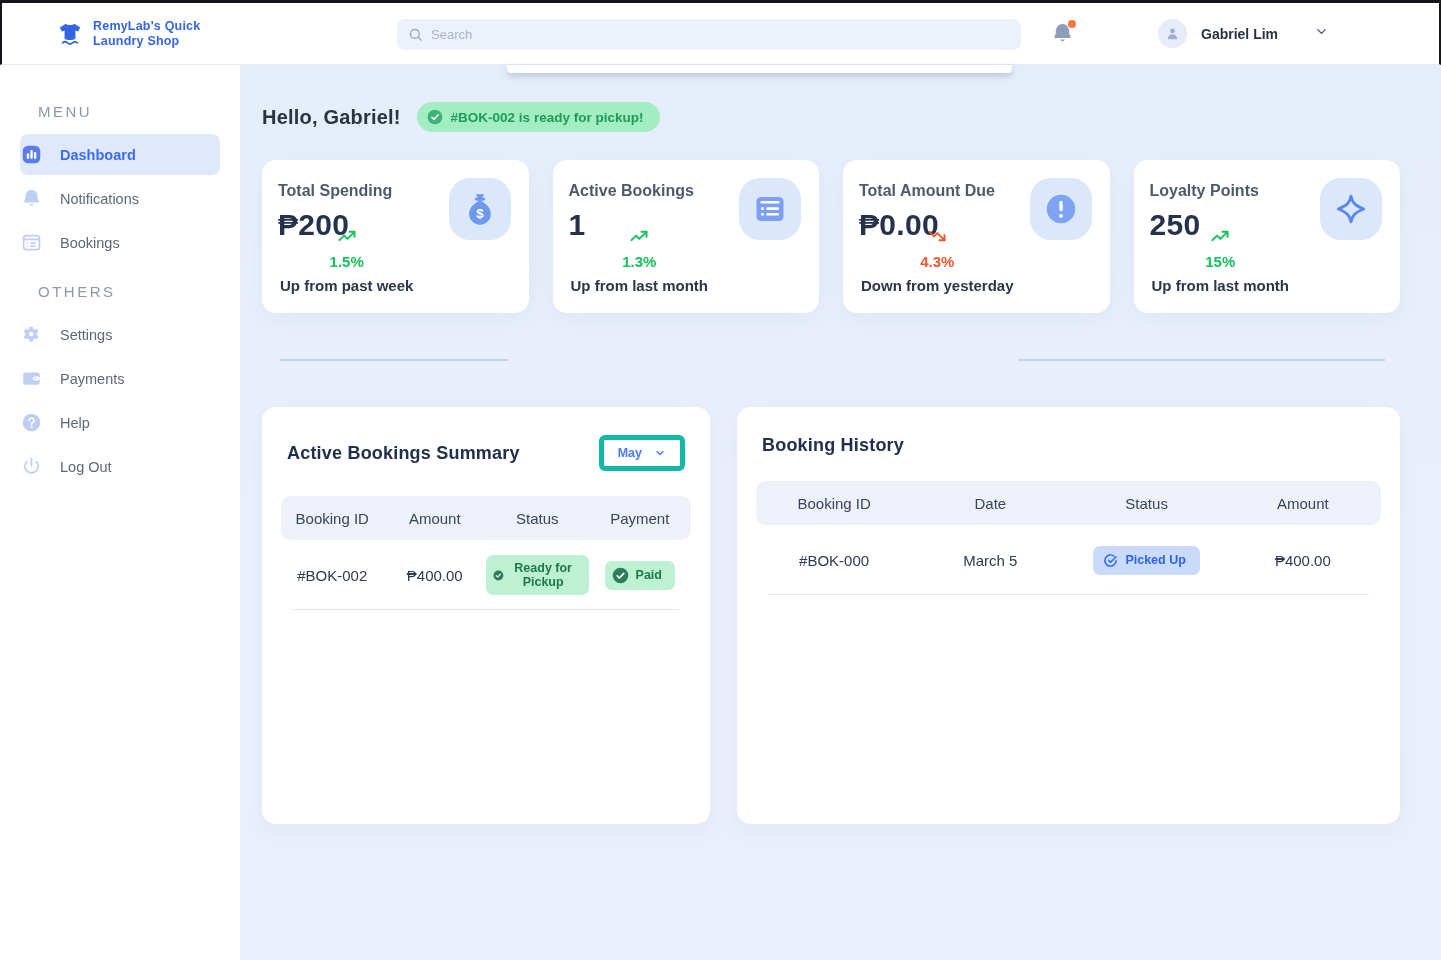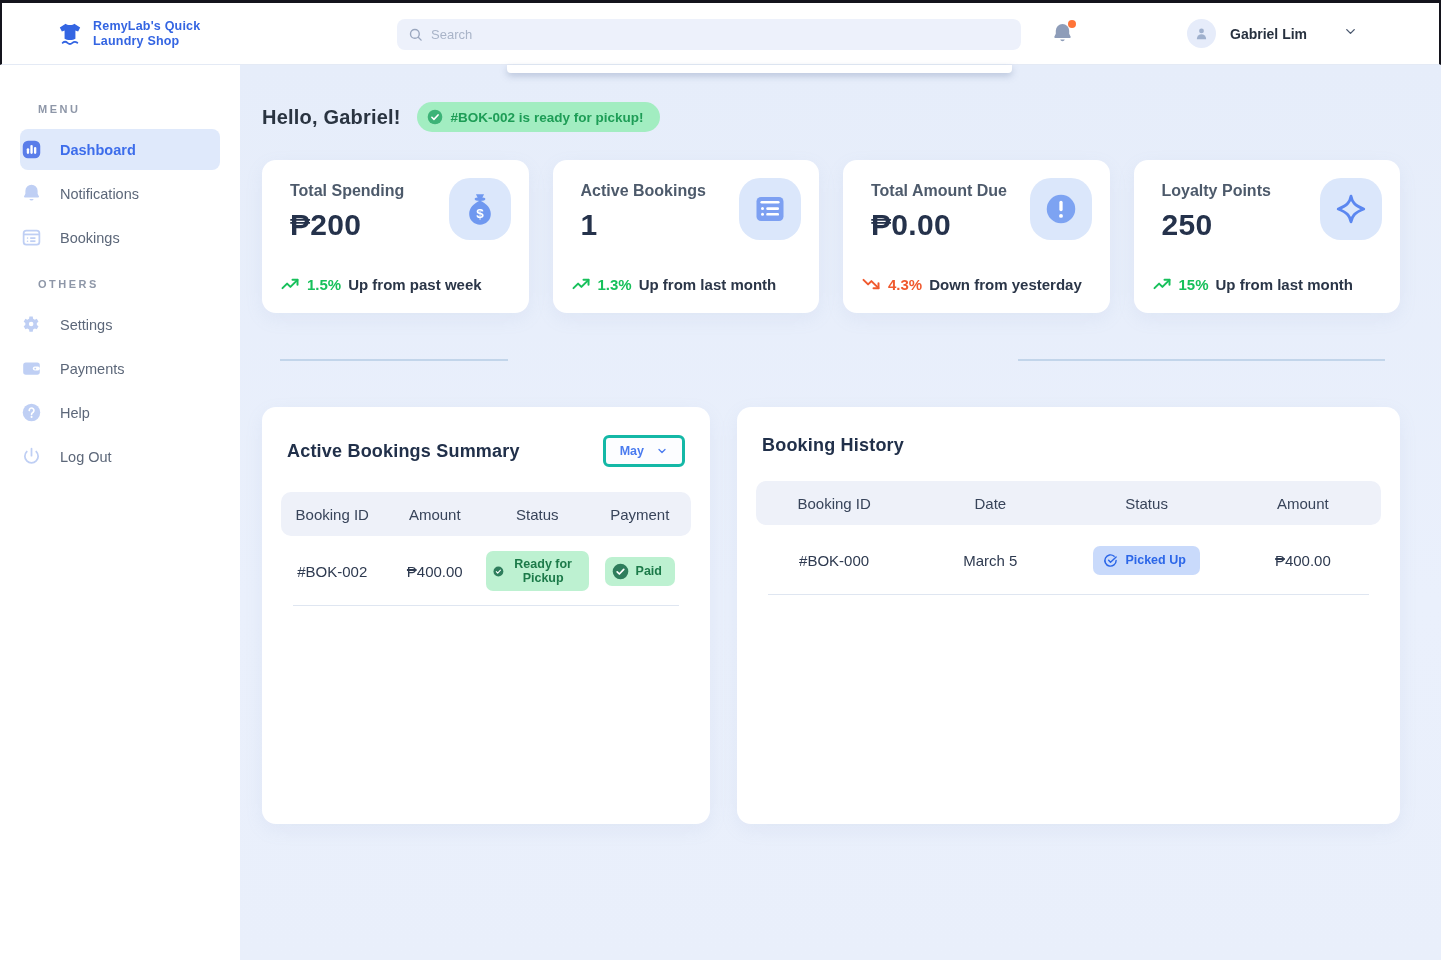--- a/index.html
+++ b/index.html
@@ -33,31 +33,31 @@
   }
   .searchbox input::placeholder { color:#A9B4C8; }
   .search-dropdown-edge {
     position:absolute; left:505px; top:62px; width:505px; height:8px;
     background:#fff; border-radius:0 0 4px 4px;
     box-shadow:0 3px 7px rgba(100,120,160,.35);
   }
   .bell-wrap { position:absolute; left:1049px; top:19px; width:24px; height:26px; cursor:pointer; }
   .bell-wrap svg { width:23px; height:23px; }
   .bell-dot { position:absolute; top:-2px; right:-1px; width:8px; height:8px; border-radius:50%; background:#FF7438; }
-  .user-wrap { position:absolute; left:1185px; top:16px; display:flex; align-items:center; cursor:pointer;text-align:right; }
+  .user-wrap { position:absolute; left:1156px; top:16px; display:flex; align-items:center; cursor:pointer;text-align:right; }
   .avatar { width:29px; height:29px; border-radius:50%; background:#E6ECFA; display:flex; align-items:center; justify-content:center; }
   .avatar svg { width:17px; height:17px; }
   .user-name { margin-left:14px; font-size:14px; font-weight:600; color:#27313F; }
   .user-chevron { margin-left:36px; }
   .user-chevron svg { width:15px; height:15px; }
 
   
   .layout { display:flex; height:895px; }
   aside { width:240px; background:#fff; padding-top:38px; flex:0 0 auto; }
-  .nav-label { margin:0 0 14px 38px; font-size:11px; letter-spacing:2.5px; color:#8E97A8; font-weight:700; }
+  .nav-label { margin:0 0 14px 38px; font-size:15px; letter-spacing:2.5px; color:#8E97A8; font-weight:400; }
   .nav-label.others { margin-top:20px; }
   .nav-item {
     height:41px; margin:3px 20px; border-radius:8px; display:flex; align-items:center;
     gap:18px; font-size:14.5px; color:#5C6779; font-weight:500; cursor:pointer;
   }
   .nav-item.active { background:#DFE9FB; color:#3D6DEB; font-weight:600; }
   .nav-item .nicon { width:22px; height:22px; display:flex; align-items:center; justify-content:center; }
   .nav-item .nicon svg { width:21px; height:21px; }
 
   main { flex:1; background:linear-gradient(180deg,#E6EDFA 0%,#EAF0FC 60%,#E9EFFB 100%); padding:0 41px 0 22px; }
@@ -68,52 +68,52 @@
   .ready-badge {
     display:inline-flex; align-items:center; gap:8px; background:#A2EDC1;
     border-radius:17px; padding:7px 17px 7px 10px; font-size:13.5px; font-weight:700; color:#1D9D56;
   }
   .ready-badge svg { width:16px; height:16px; }
 
   
   .stats { display:grid; grid-template-columns:repeat(4,1fr); gap:24px; margin-top:28px; }
   .card {
     position:relative; background:#fff; border-radius:14px; height:153px;
-    padding:22px 28px; box-shadow:0 6px 18px rgba(140,160,200,.10);
+    padding:22px 16px; box-shadow:0 6px 18px rgba(140,160,200,.10);
   }
   .card-label { font-size:16px; font-weight:600; color:#4D5A6B; }
   .card-value { margin-top:8px; font-size:30px; font-weight:800; color:#25324B; letter-spacing:.3px; }
   .card-icon {
     position:absolute; top:18px; right:18px; width:62px; height:62px; border-radius:21px;
     background:#DBE7FB; display:flex; align-items:center; justify-content:center;
   }
   .card-icon svg { width:36px; height:36px; }
   .trend { position:absolute; left:18px; bottom:19px; display:flex; align-items:center; gap:7px;
-    font-size:15px; font-weight:700; color:#2B3648; }
+    font-size:15px; font-weight:700; color:#2B3648;flex-direction:column; }
   .trend svg { width:20px; height:20px; }
   .trend .pct.up { color:#17C05B; }
   .trend .pct.down { color:#F0592E; }
   .trend .ttext { font-weight:600; }
 
   
   .divider-zone { position:relative; height:94px; }
   .divider-zone .dline { position:absolute; top:46px; height:1.5px; background:#C2D5EA; }
   .dline.left { left:18px; width:228px; }
   .dline.right { left:756px; width:367px; }
 
   
   .panels { display:flex; gap:27px; }
   .panel { background:#fff; border-radius:14px; height:417px; box-shadow:0 6px 18px rgba(140,160,200,.10); }
   .panel.left { width:448px; flex:0 0 auto; }
   .panel.right { flex:1; }
   .panel-head { display:flex; align-items:center; justify-content:space-between; padding:28px 25px 0 25px; }
   .panel-title { font-size:18px; font-weight:700; color:#21304A; letter-spacing:.2px; }
   .month-btn {
     display:inline-flex; align-items:center; gap:12px; padding:6px 14px; background:#FCFDFF;
-    border:3px solid #14b8a6; border-radius:6px; color:#4A7BEF; font-size:12.5px; font-weight:600;
+    border:5px solid #14b8a6; border-radius:6px; color:#4A7BEF; font-size:12.5px; font-weight:600;
     font-family:inherit; cursor:pointer;
   }
   .month-btn svg { width:12px; height:12px; }
   .ptable { margin:25px 19px 0 19px; }
   .t-head {
     display:grid; grid-template-columns:repeat(4,1fr); align-items:center; text-align:center;
     height:44px; background:#EEF1F9; border-radius:10px; font-size:15px; color:#38445A; font-weight:500;
   }
   .t-row {
     position:relative; display:grid; grid-template-columns:repeat(4,1fr); align-items:center;

